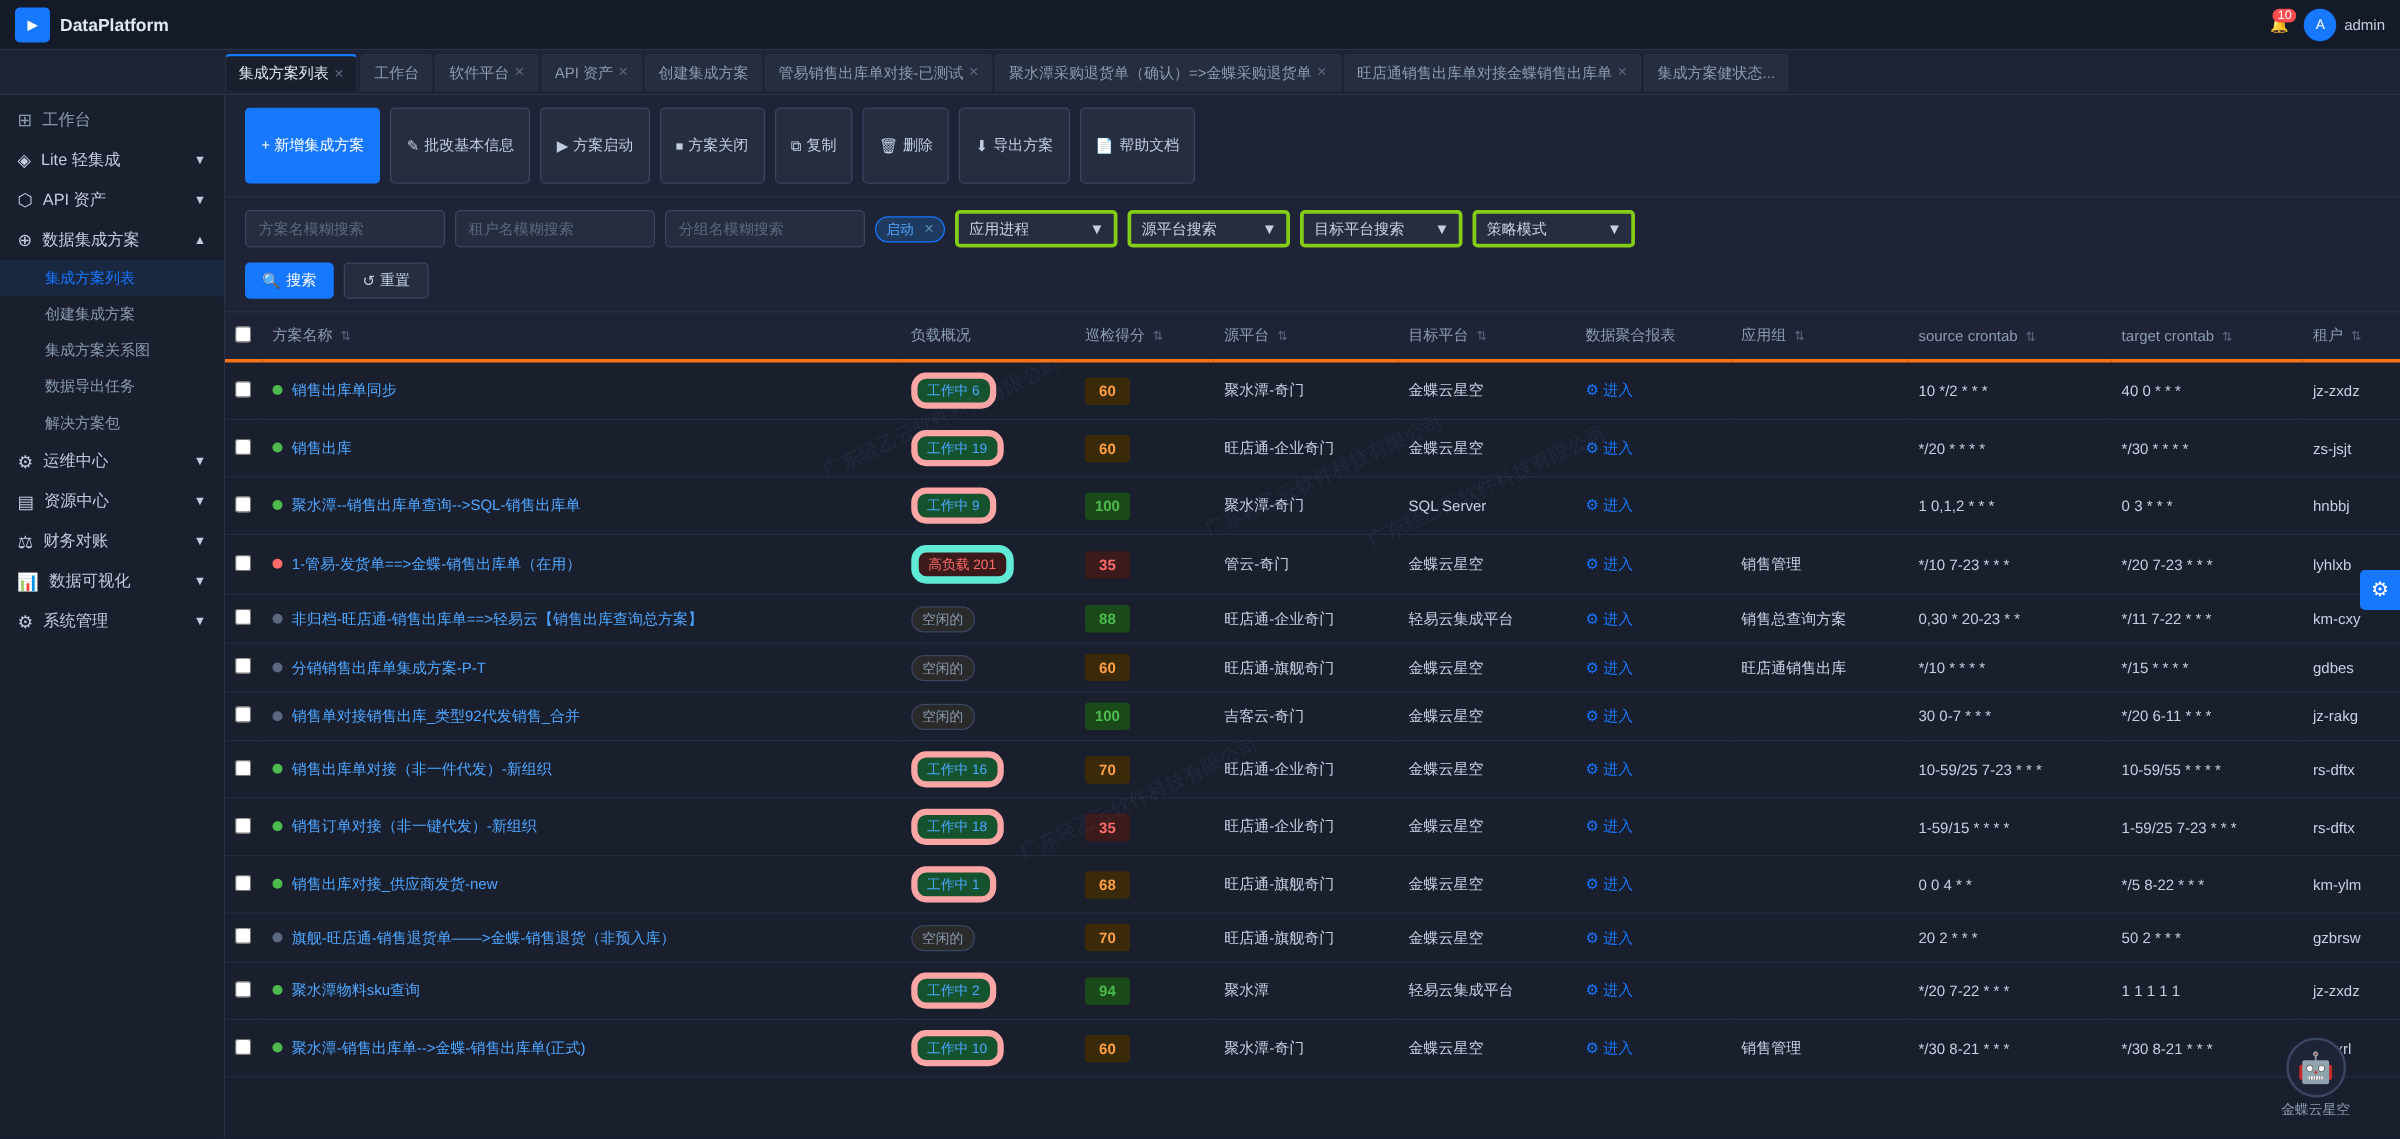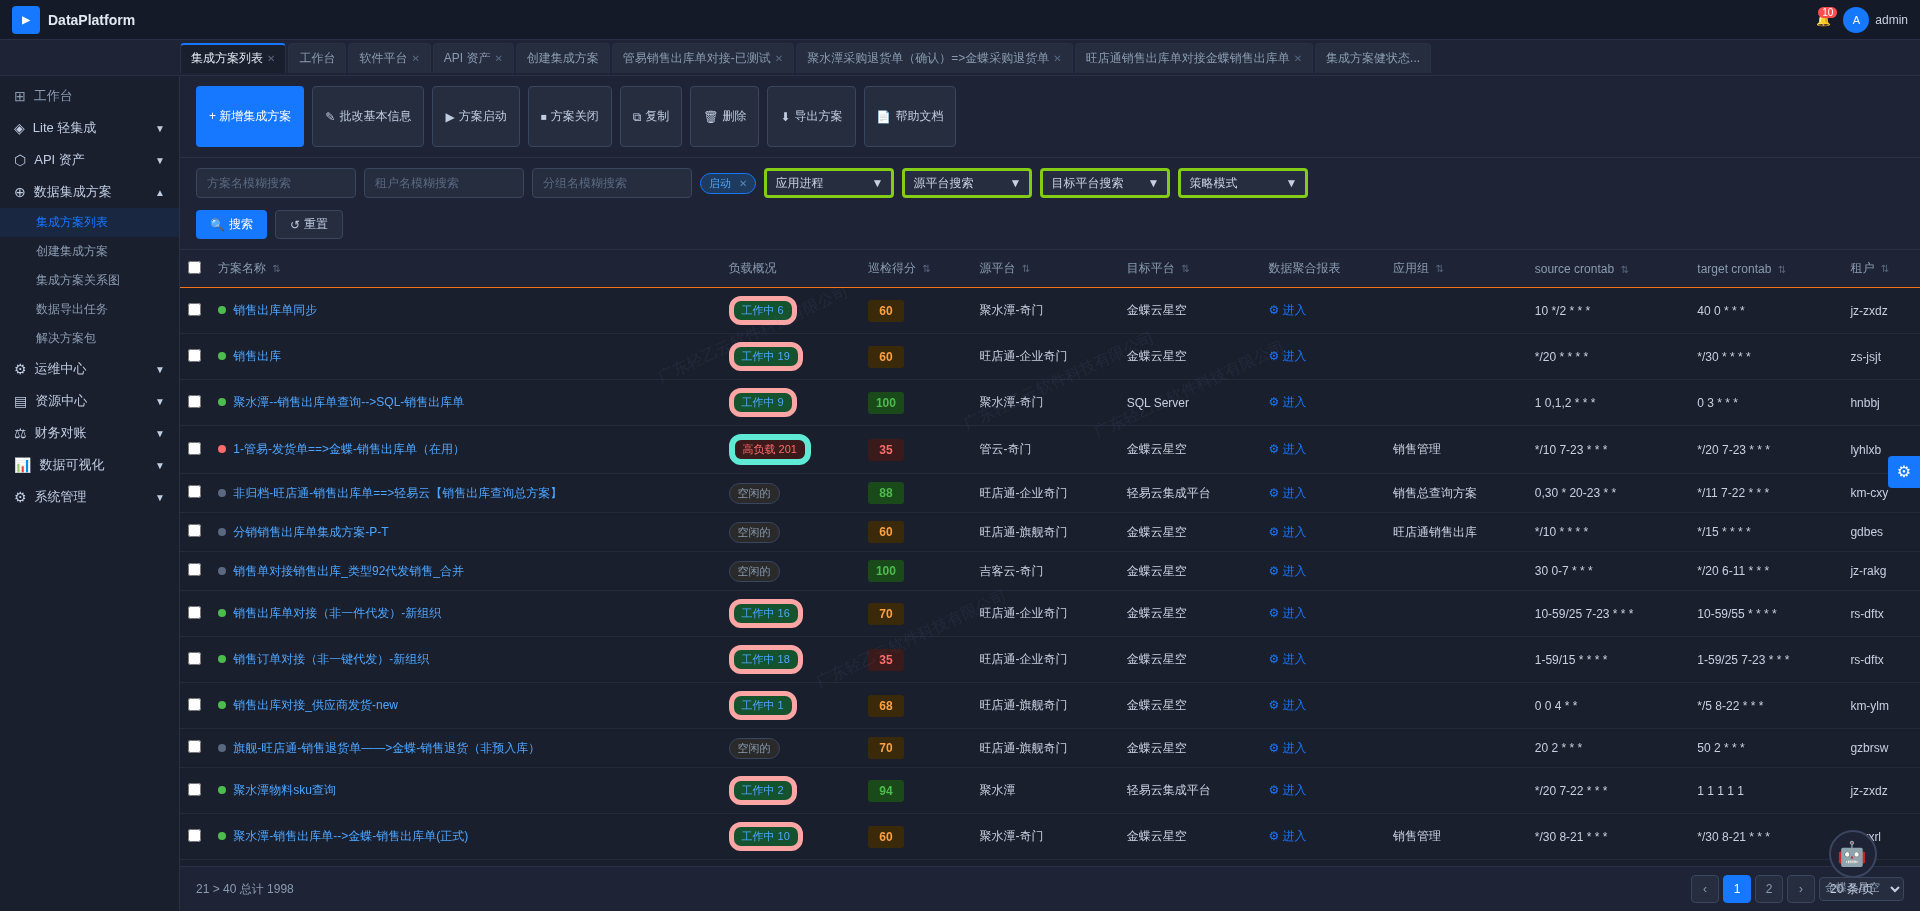--- a/index.html
+++ b/index.html
@@ -172,21 +172,21 @@
     }
 
     
     .table-wrapper { flex: 1; overflow: auto; }
     table { width: 100%; border-collapse: collapse; font-size: 12px; }
     thead tr { background: #1e2436; position: sticky; top: 0; z-index: 10; }
     thead th {
       padding: 10px 8px;
       text-align: left;
       color: #8a9bb0;
-      border-bottom: 1px solid #f97316;
+      border-bottom: 3px solid #f97316;
       white-space: nowrap;
       font-weight: 500;
     }
     thead th.sortable { cursor: pointer; }
     .sort-icon { font-size: 10px; margin-left: 3px; color: #5a6880; }
     tbody tr { border-bottom: 1px solid #242b3d; }
     tbody td { padding: 8px 8px; color: #c8d0e0; white-space: nowrap; }
     .checkbox-cell { width: 30px; }
     input[type="checkbox"] { cursor: pointer; accent-color: #1677ff; }
 
@@ -790,34 +790,20 @@
     </td>
     <td>销售管理</td>
     <td>*/30 8-21 * * *</td>
     <td>*/30 8-21 * * *</td>
     <td>szyxrl</td>
   </tr>
           </tbody>
       </table>
     </div>
 
-    <div class="pagination-bar">
-      <span class="pagination-info">21 &gt; 40 总计 1998</span>
-      <div class="pagination-btns">
-        <div class="page-btn">‹</div>
-        <div class="page-btn active">1</div>
-        <div class="page-btn">2</div>
-        <div class="page-btn">›</div>
-        <select class="page-size-select">
-          <option>20 条/页</option>
-          <option>50 条/页</option>
-          <option>100 条/页</option>
-        </select>
-      </div>
-    </div>
   </div>
 </div>
 
 <div class="settings-panel">
   <span>⚙</span>
 </div>
 
 <div style="position:fixed;bottom:16px;right:40px;display:flex;flex-direction:column;align-items:center;cursor:pointer;z-index:100;">
   <div style="width:48px;height:48px;border-radius:50%;background:#1e2436;border:2px solid #3a4560;display:flex;align-items:center;justify-content:center;font-size:24px;">🤖</div>
   <span style="font-size:11px;color:#8a9bb0;margin-top:2px;">金蝶云星空</span>

